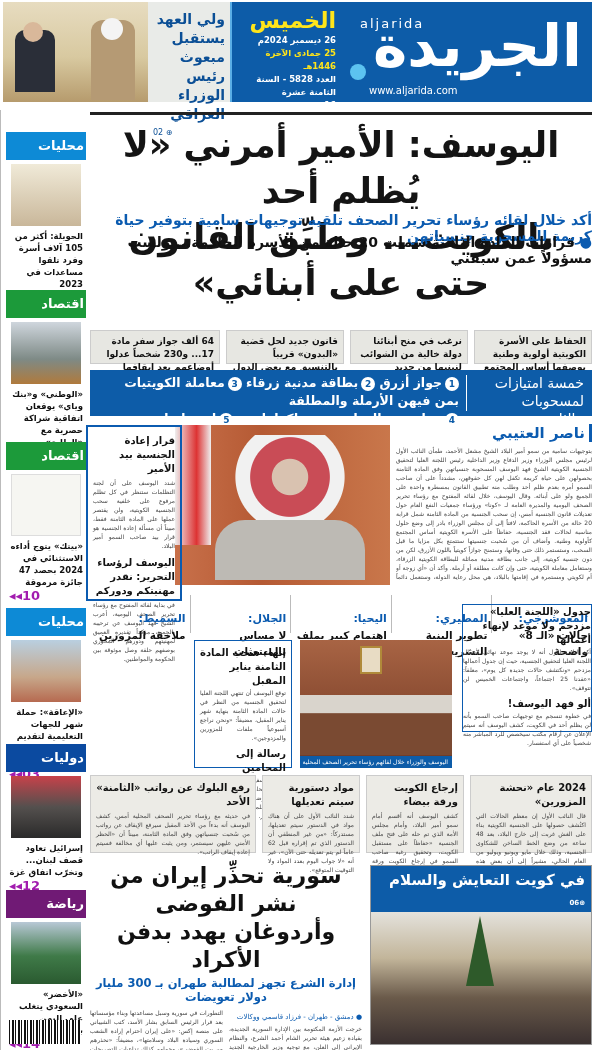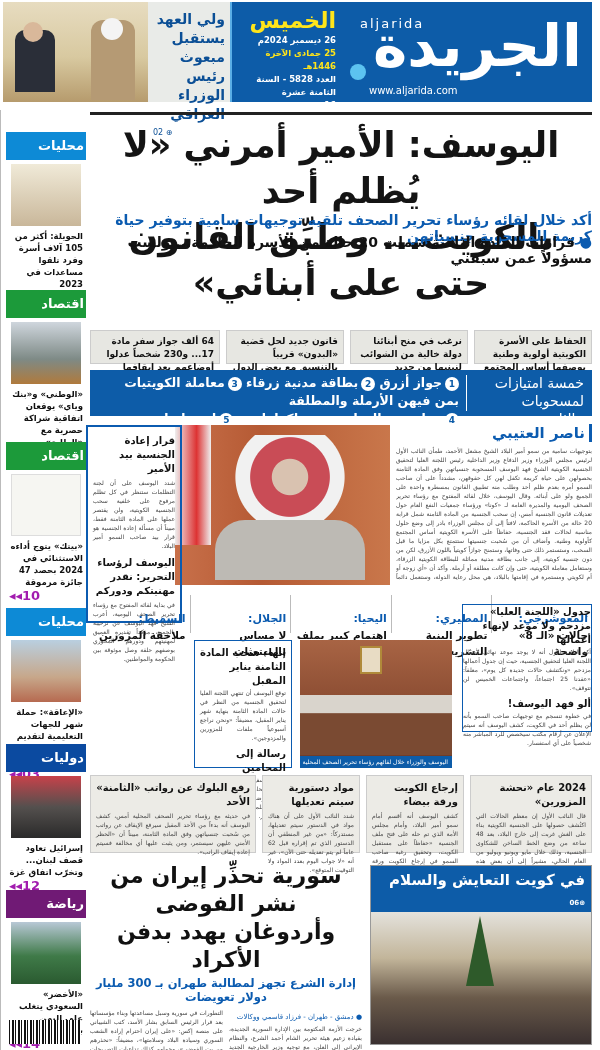--- a/index.html
+++ b/index.html
@@ -34,21 +34,21 @@
 #bullet .d{color:#0b5bb0}
 .chip{position:absolute;top:330px;height:34px;background:#e7e7e2;border:1px solid #ccc;font-size:9px;font-weight:bold;padding:4px 5px;line-height:13px;text-align:right}
 #fivebar{right:8px;top:370px;width:502px;height:46px;background:#0d5ca8;color:#fff}
 #fivebar .ttl{position:absolute;right:8px;top:4px;width:110px;font-size:14px;font-weight:normal;line-height:18px}
 #fivebar .sep{position:absolute;right:125px;top:5px;width:1px;height:36px;background:#fff}
 #fivebar .items{position:absolute;right:133px;top:4px;left:6px;font-size:12.5px;font-weight:bold;line-height:18px}
 .num{display:inline-block;width:14px;height:14px;border-radius:50%;background:#fff;color:#0d5ca8;font-size:9px;text-align:center;line-height:14px;margin-left:3px}
 #byline{right:8px;top:424px;font-size:15px;font-weight:bold;color:#0b5bb0;border-right:3px solid #0b5bb0;padding-right:4px}
 .body{font-size:6px;line-height:9px;color:#444;text-align:justify}
 #mainphoto{right:210px;top:425px;width:215px;height:160px;background:linear-gradient(90deg,#c8704a 0%,#b55a34 40%,#c9774b 100%);overflow:hidden}
-#leftbox{right:418px;top:425px;width:96px;height:198px;border:2px solid #0b5bb0;padding:5px}
+#leftbox{right:418px;top:425px;width:96px;height:176px;border:2px solid #0b5bb0;padding:5px}
 #leftbox h4{font-size:10px;font-weight:bold;line-height:14px;margin:2px 0}
 .quotes{right:8px;top:595px;width:502px;height:38px;display:flex;flex-direction:row}
 .q{flex:1;border-left:1px solid #bbb;padding:16px 4px;text-align:right}
 .q .n{color:#0b5bb0;font-size:11px;font-weight:bold;line-height:16px}
 .q .s{font-size:10.5px;font-weight:bold;line-height:16px}
 #rightbox{right:8px;top:604px;width:130px;height:128px;border:1px solid #0b5bb0;}
 #rightbox h4{font-size:10px;font-weight:bold;line-height:14px}
 #midphoto{right:148px;top:640px;width:152px;height:128px;background:linear-gradient(180deg,#a86444 0%,#8a4c32 50%,#6a3a28 100%);overflow:hidden}
 #midphoto .cap{position:absolute;bottom:0;left:0;right:0;height:12px;background:#0d5ca8;color:#fff;font-size:6px;line-height:12px;padding-right:4px}
 #leftbox2{right:308px;top:640px;width:98px;height:128px;border:1px solid #0b5bb0;padding:5px}

